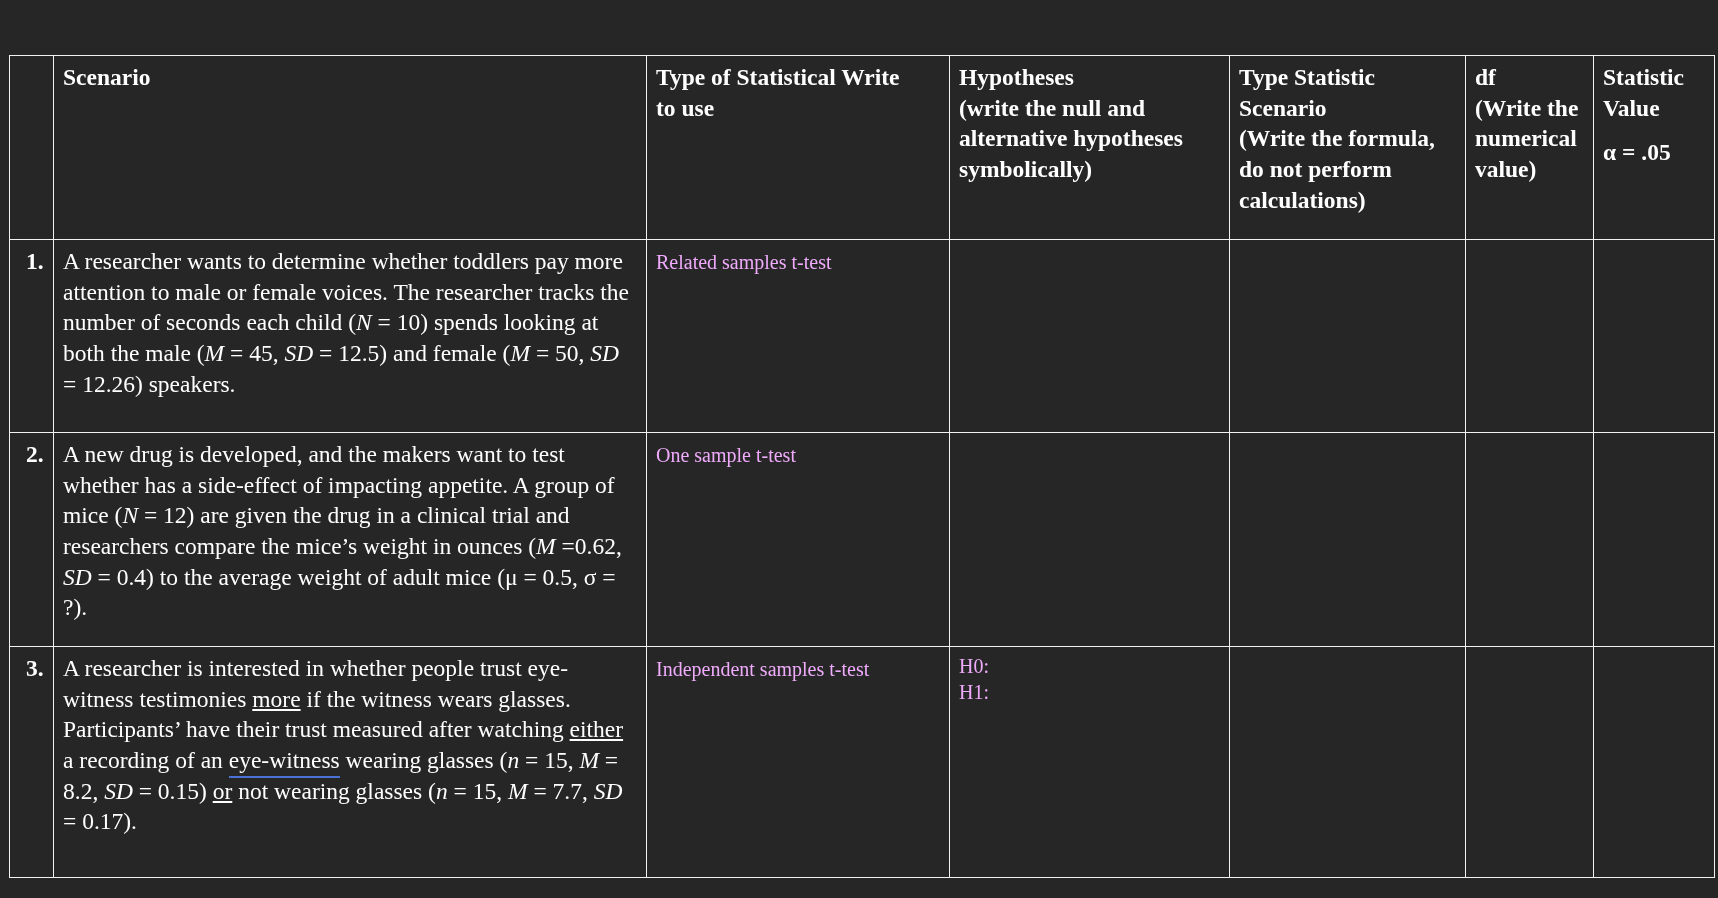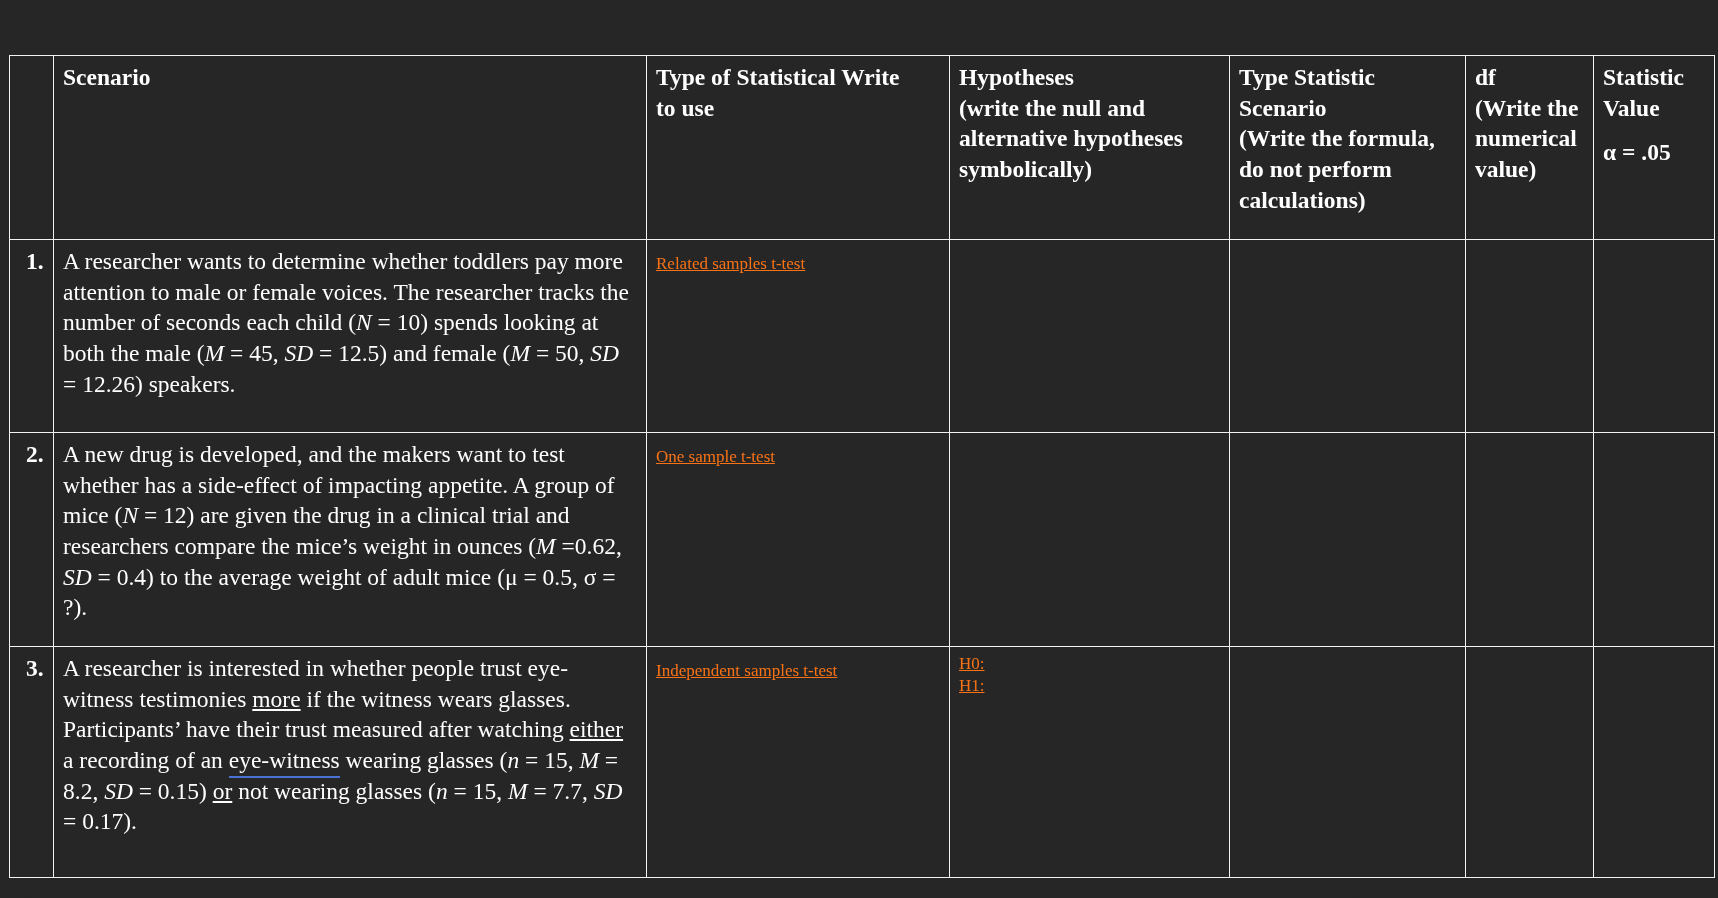--- a/index.html
+++ b/index.html
@@ -73,25 +73,24 @@
     font-weight: bold;
     font-size: 23.5px;
     text-align: left;
     padding-left: 7px;
   }
   td.numcell {
     padding: 6px 4px 8px 7px;
     text-align: left;
   }
   .answer {
-    color: #f97316;
-    font-size: 17px;
+    color: #f0abfc;
+    font-size: 20px;
     line-height: 1.305;
     white-space: nowrap;
-    text-decoration: underline;
   }
   .answer.blk { display: block; }
   .answer.gap { }
 
   i, .ital { font-style: italic; }
   u, .uline { text-decoration: underline; text-align: right; }
 
   .spell {
     position: relative;
   }

